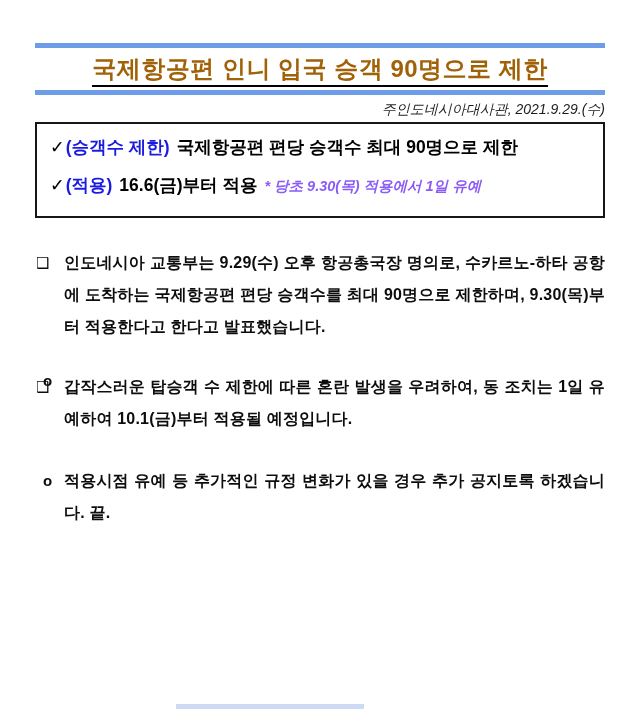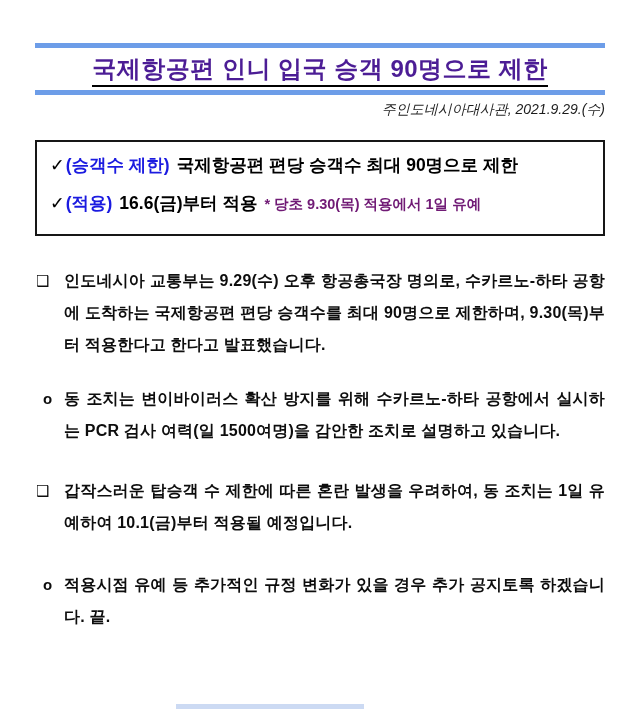--- a/index.html
+++ b/index.html
@@ -31,52 +31,53 @@
   .rule.under-title { margin-top: 3px; }
   .title-wrap {
     text-align: center;
     margin-top: 6px;
   }
   .title-text {
     display: inline-block;
     font-size: 24px;
     font-weight: 700;
     letter-spacing: 0.5px;
-    color: #4c1d95;
+    color: #a16207;
     border-bottom: 2px solid #000000;
     padding-bottom: 1px;
     line-height: 1.25;
     white-space: nowrap;
   }
   .byline {
     margin-top: 6px;
     text-align: right;
     font-size: 14px;
     font-weight: 400;
     color: #1c1c1c;
     font-style: italic;
   }
   .summary-box {
-    margin-top: 21px;
+    margin-top: 3px;
     border: 2px solid #161616;
     padding: 5px 10px 11px 13px;
   }
   .summary-line {
     font-size: 17.5px;
     font-weight: 700;
     line-height: 37px;
     color: #000000;
     white-space: nowrap;
   }
   .summary-line .check { color: #000000; margin-right: 1px; }
   .summary-line .blue-label { color: var(--accent-blue); margin-right: 7px; }
   .summary-line .note {
     font-size: 14.5px;
     margin-left: 7px;
-    color: #701a75;
+    color: #8b5cf6;
+    font-style: italic;
   }
   .body-area { margin-top: 0; }
   .para {
     position: relative;
     padding-left: 29px;
     font-size: 16px;
     font-weight: 600;
     line-height: 32px;
     text-align: justify;
     color: #0d0d0d;
@@ -128,21 +129,20 @@
       </div>
     </div>
 
     <div class="body-area">
       <div class="para p1">
         <span class="bullet">❑</span>
         <span class="para-text">인도네시아 교통부는 9.29(수) 오후 항공총국장 명의로, 수카르노-하타 공항에 도착하는 국제항공편 편당 승객수를 최대 90명으로 제한하며, 9.30(목)부터 적용한다고 한다고 발표했습니다.</span>
       </div>
       <div class="para p2 sub">
         <span class="bullet">o</span>
-        <span class="para-text">동 조치는 변이바이러스 확산 방지를 위해 수카르노-하타 공항에서 실시하는 PCR 검사 여력(일 1500여명)을 감안한 조치로 설명하고 있습니다.</span>
       </div>
       <div class="para p3">
         <span class="bullet">❑</span>
         <span class="para-text">갑작스러운 탑승객 수 제한에 따른 혼란 발생을 우려하여, 동 조치는 1일 유예하여 10.1(금)부터 적용될 예정입니다.</span>
       </div>
       <div class="para p4 sub">
         <span class="bullet">o</span>
         <span class="para-text">적용시점 유예 등 추가적인 규정 변화가 있을 경우 추가 공지토록 하겠습니다. 끝.</span>
       </div>
     </div>

